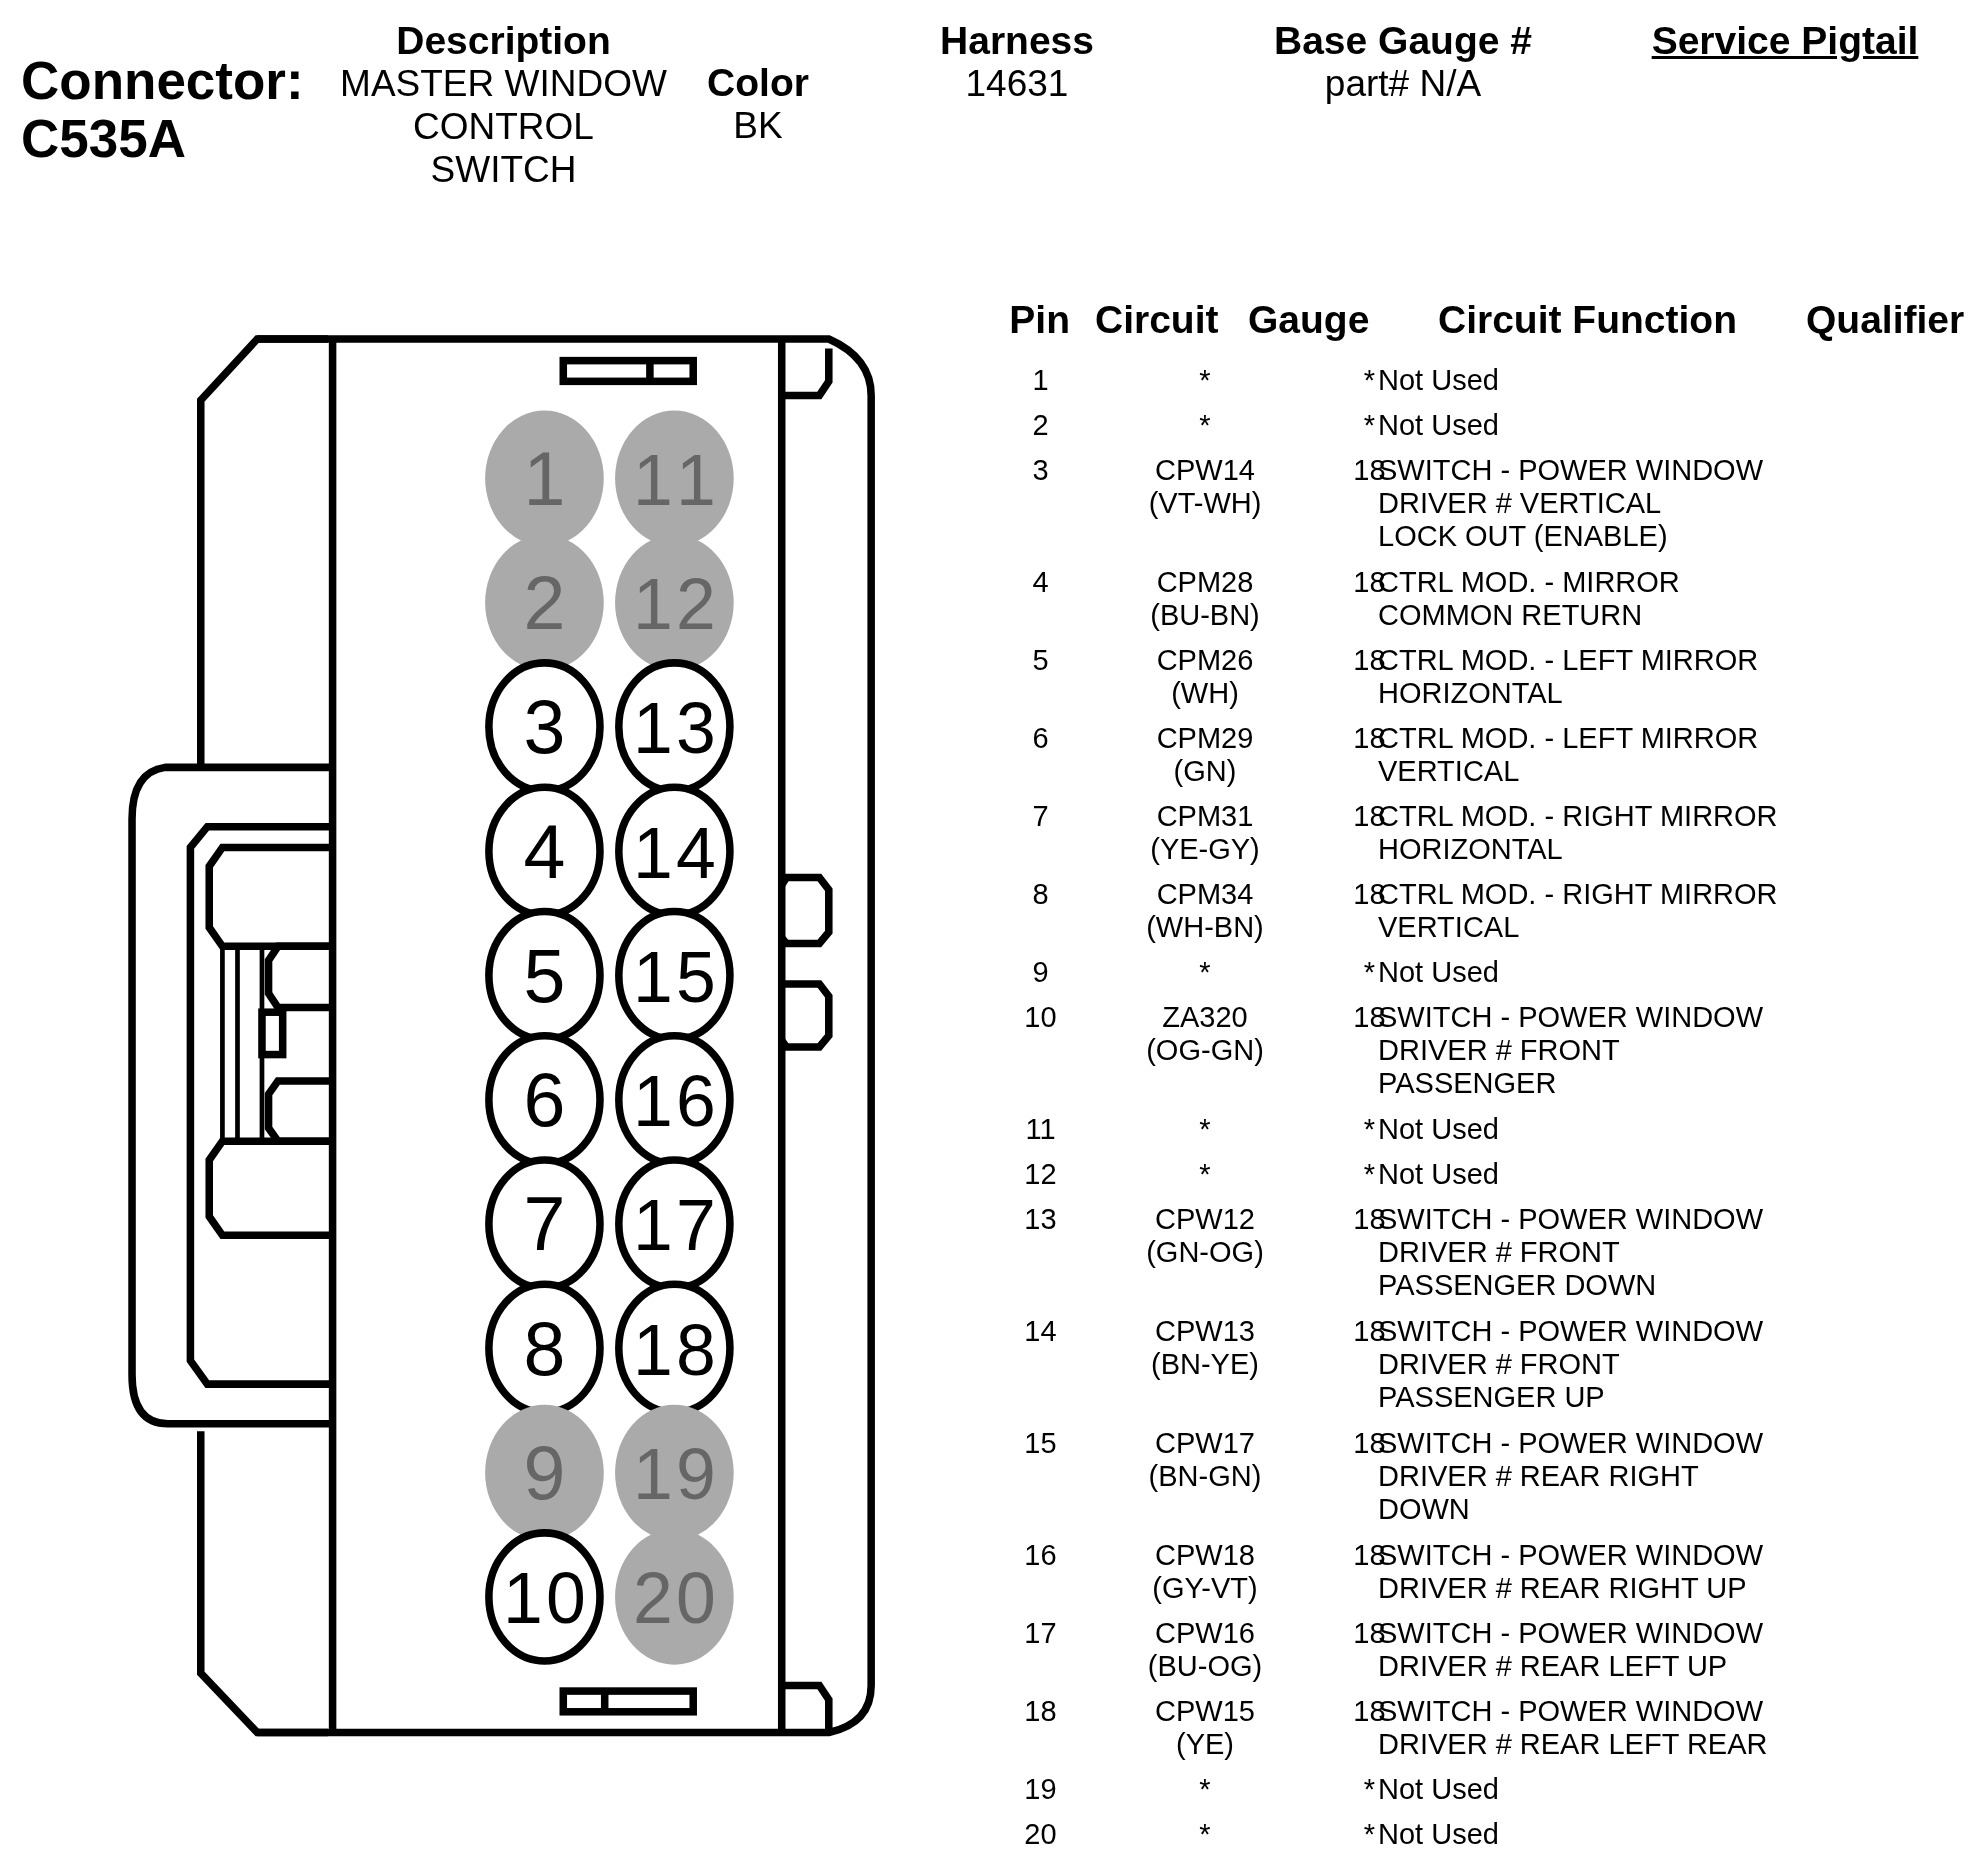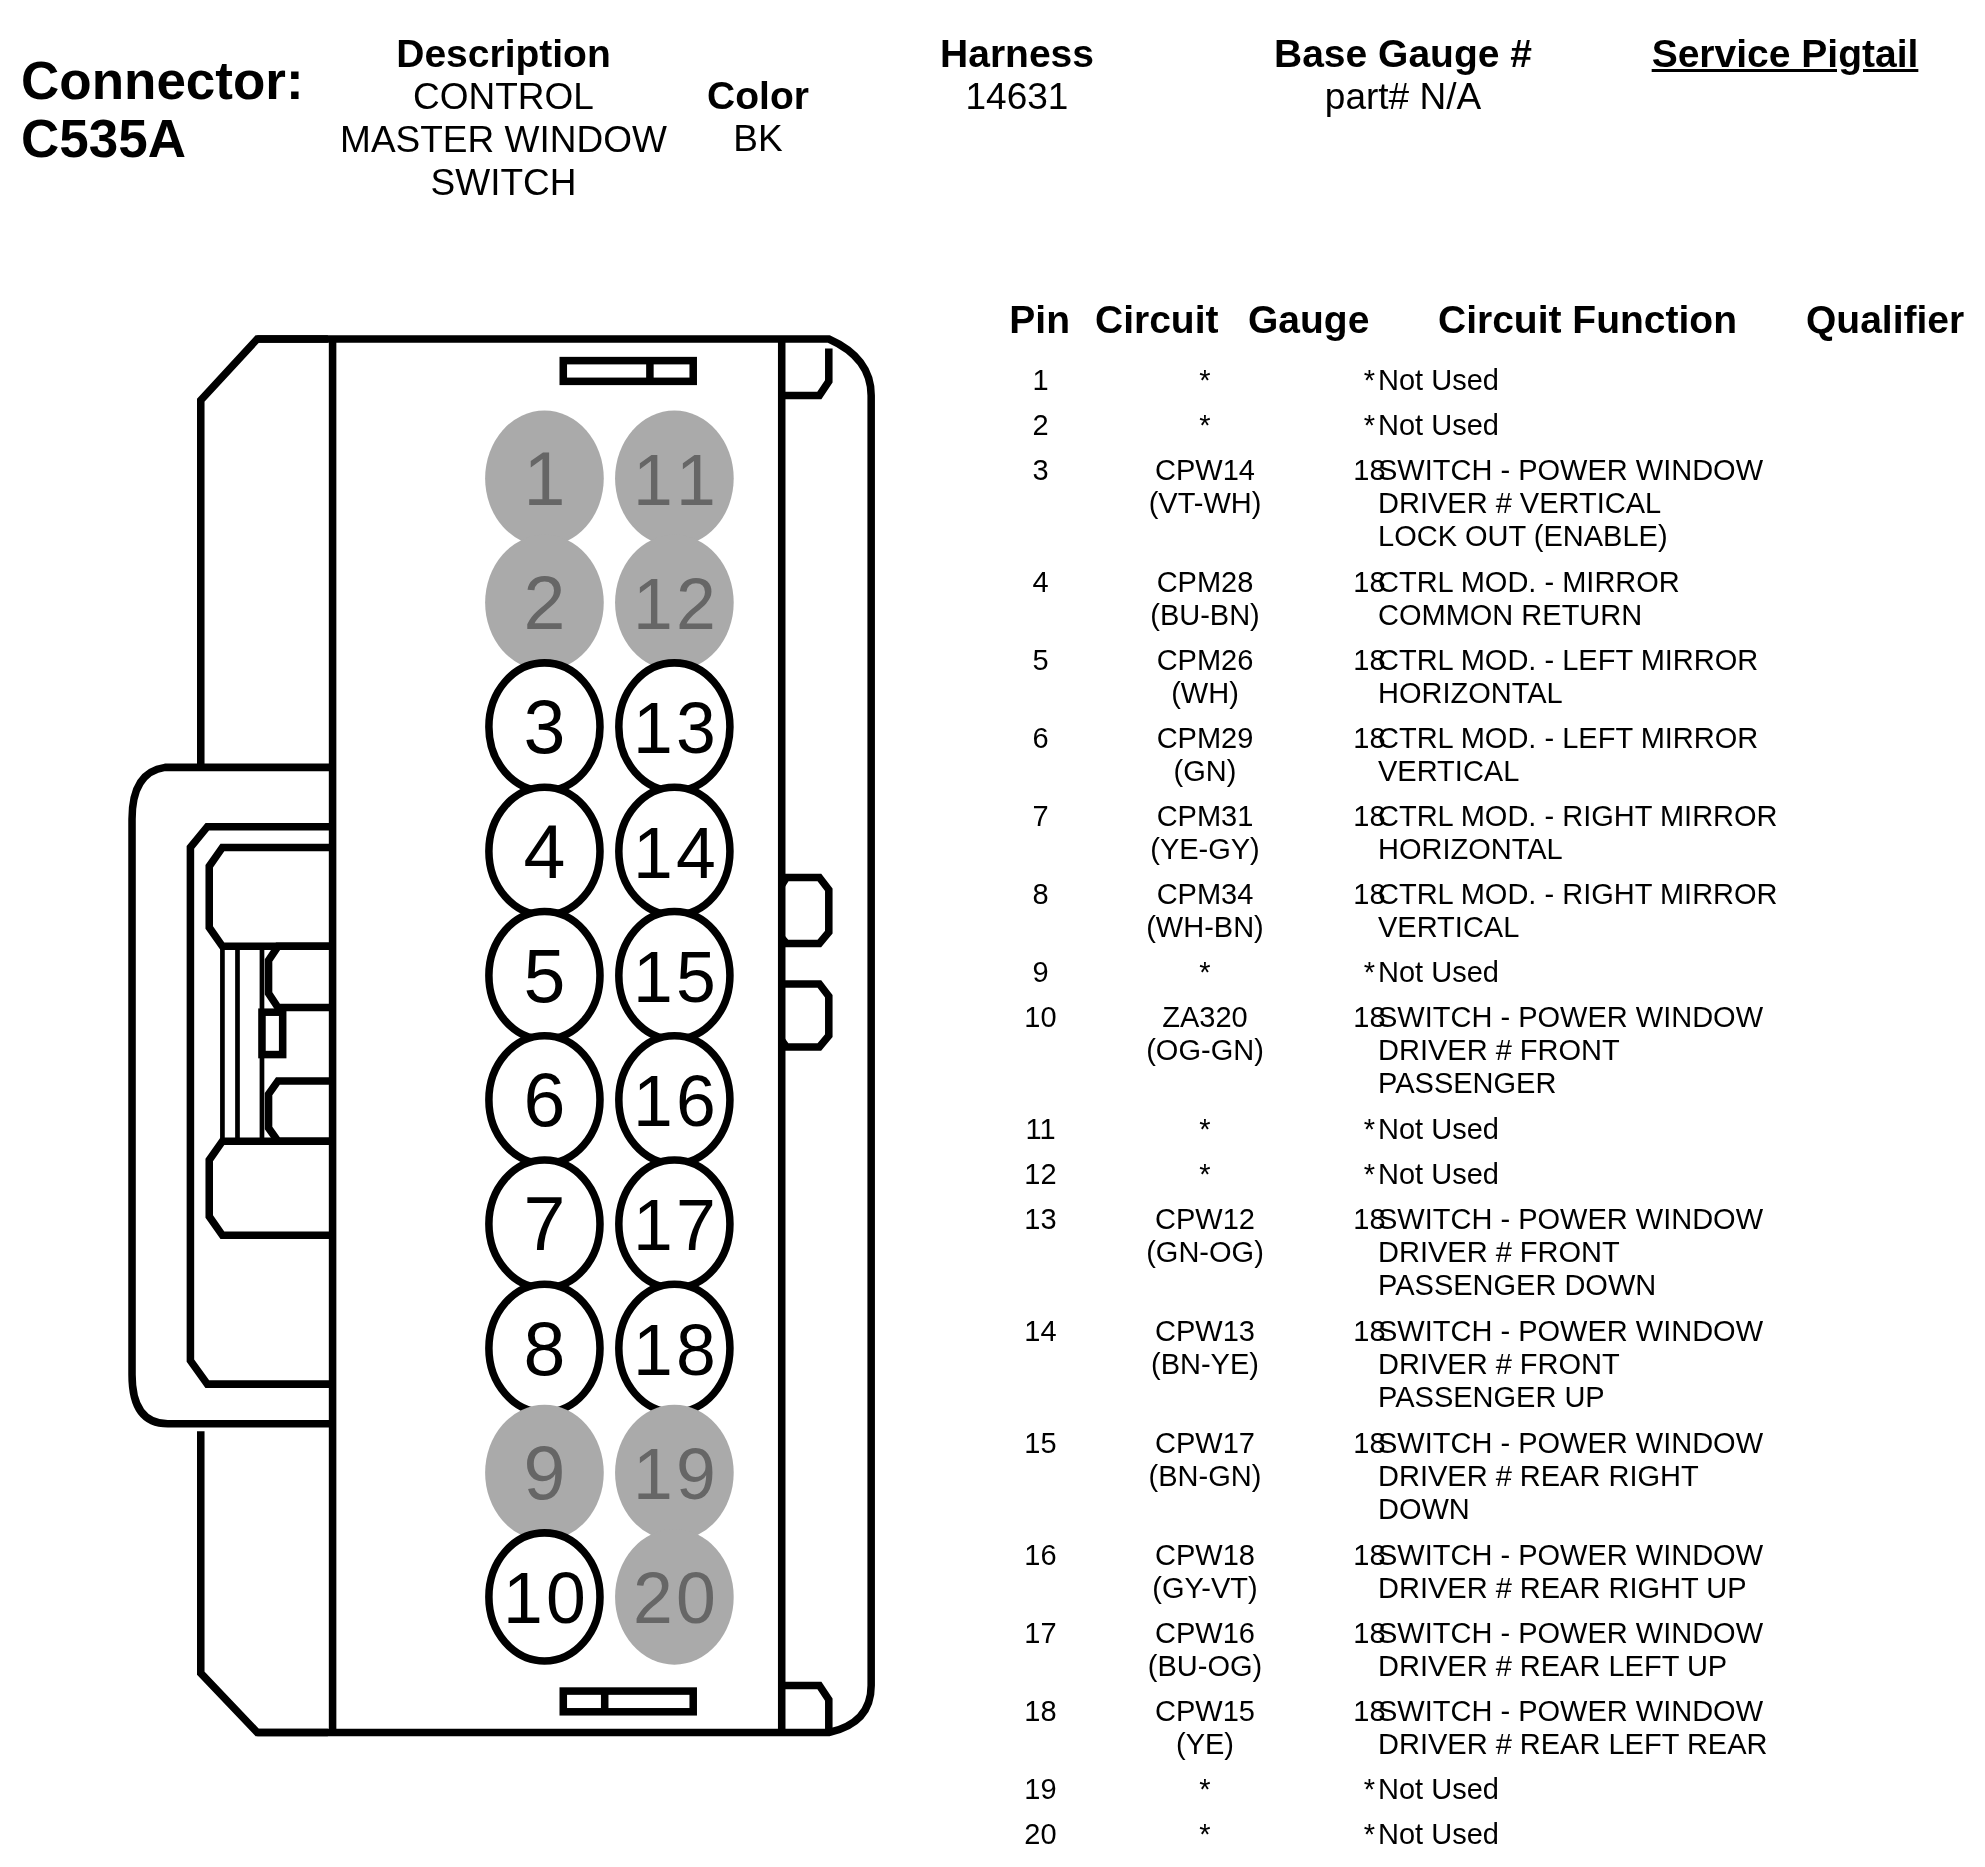--- a/index.html
+++ b/index.html
@@ -1,21 +1,21 @@
 <!DOCTYPE html>
 <html style="font-size:15px"><head>
 <meta charset="utf-8">
 <style>
   html, body { margin: 0; padding: 0; background: #ffffff; }
   body { width: 1986px; height: 1867px; position: relative; overflow: hidden;
          font-family: "Liberation Sans", sans-serif; color: #000; }
   .abs { position: absolute; }
   .hdr { font-weight: bold; font-size: 39px; line-height: 43px; white-space: nowrap; }
   .val { font-size: 37px; line-height: 43px; white-space: nowrap; }
-  .center { text-align: center; margin-top: 13px; }
+  .center { text-align: center; }
   #conn-label { left: 21px; top: 52px; font-weight: bold; font-size: 53px; line-height: 58px; }
   #conn-label div { white-space: nowrap; }
   #desc-col { left: 320px; top: 19px; width: 367px; }
   #color-col { left: 692px; top: 61px; width: 132px; }
   #harness-col { left: 918px; top: 19px; width: 198px; }
   #base-col { left: 1262px; top: 19px; width: 282px; }
   #pig-col { left: 1620px; top: 19px; width: 330px; text-decoration: underline; }
   #diagram { left: 0; top: 0; }
   
   #pin-table { left: 998px; top: 298px; width: 988px; }
@@ -32,22 +32,22 @@
 </head>
 <body>
 
 <div id="conn-label" class="abs">
   <div>Connector:</div>
   <div>C535A</div>
 </div>
 
 <div id="desc-col" class="abs center">
   <div class="hdr">Description</div>
+  <div class="val">MASTER WINDOW</div>
   <div class="val">CONTROL</div>
-  <div class="val">MASTER WINDOW</div>
   <div class="val">SWITCH</div>
 </div>
 
 <div id="color-col" class="abs center">
   <div class="hdr">Color</div>
   <div class="val">BK</div>
 </div>
 
 <div id="harness-col" class="abs center">
   <div class="hdr">Harness</div>

